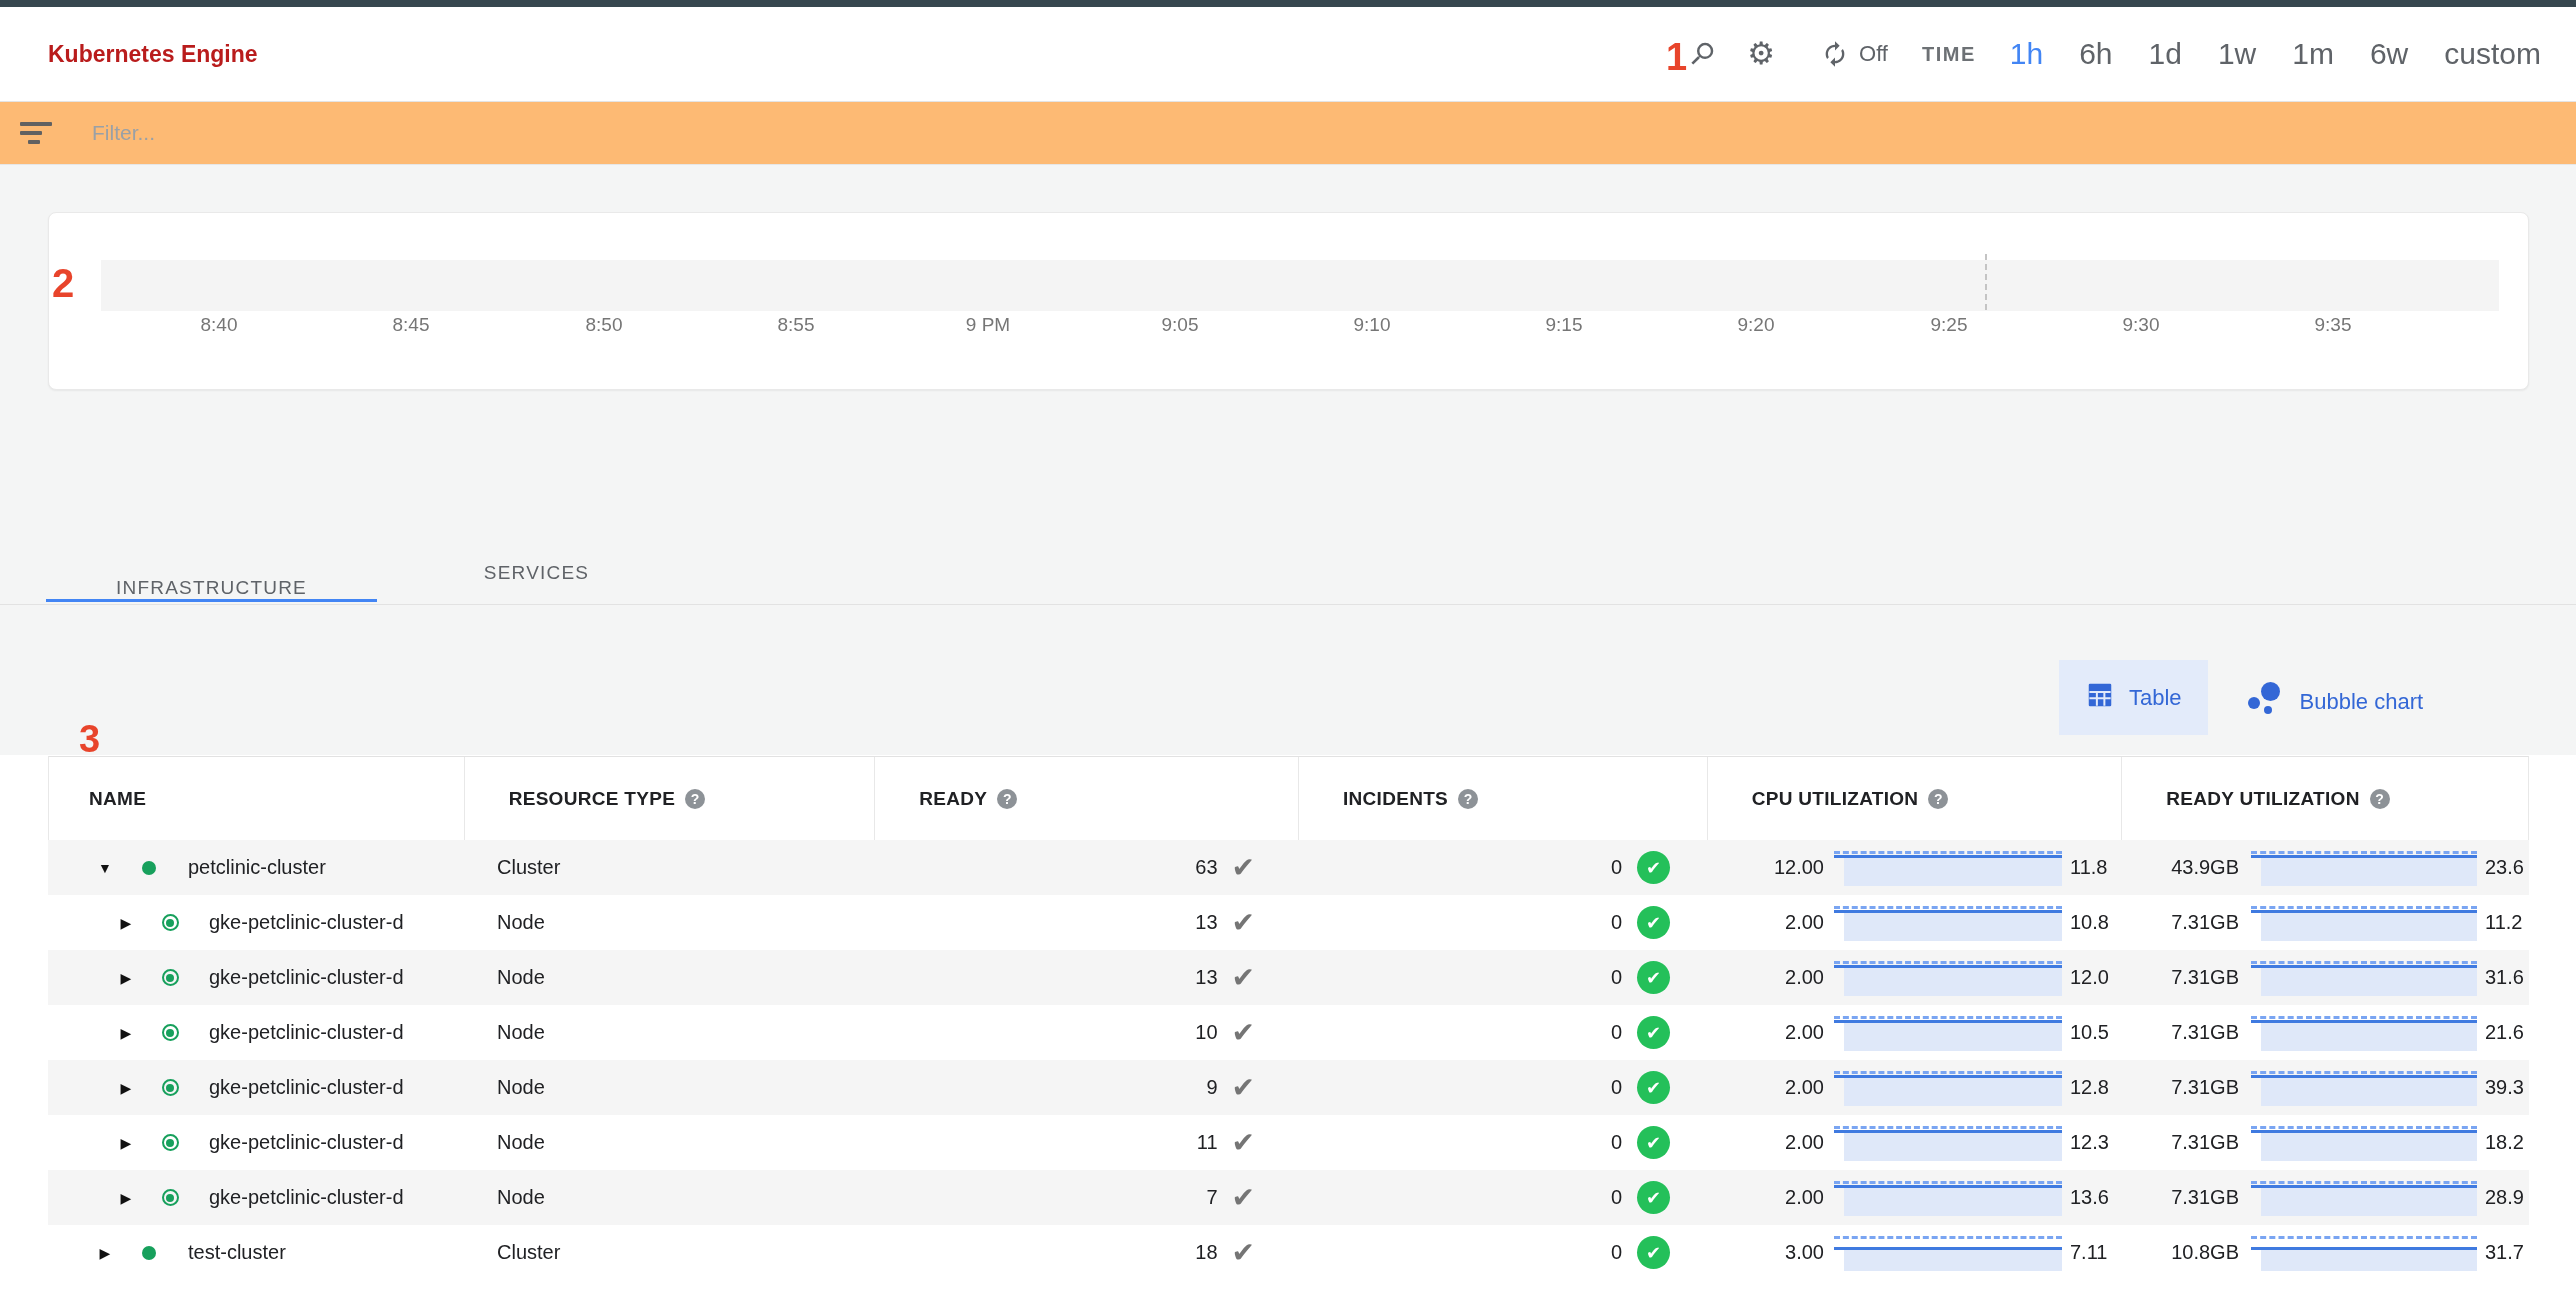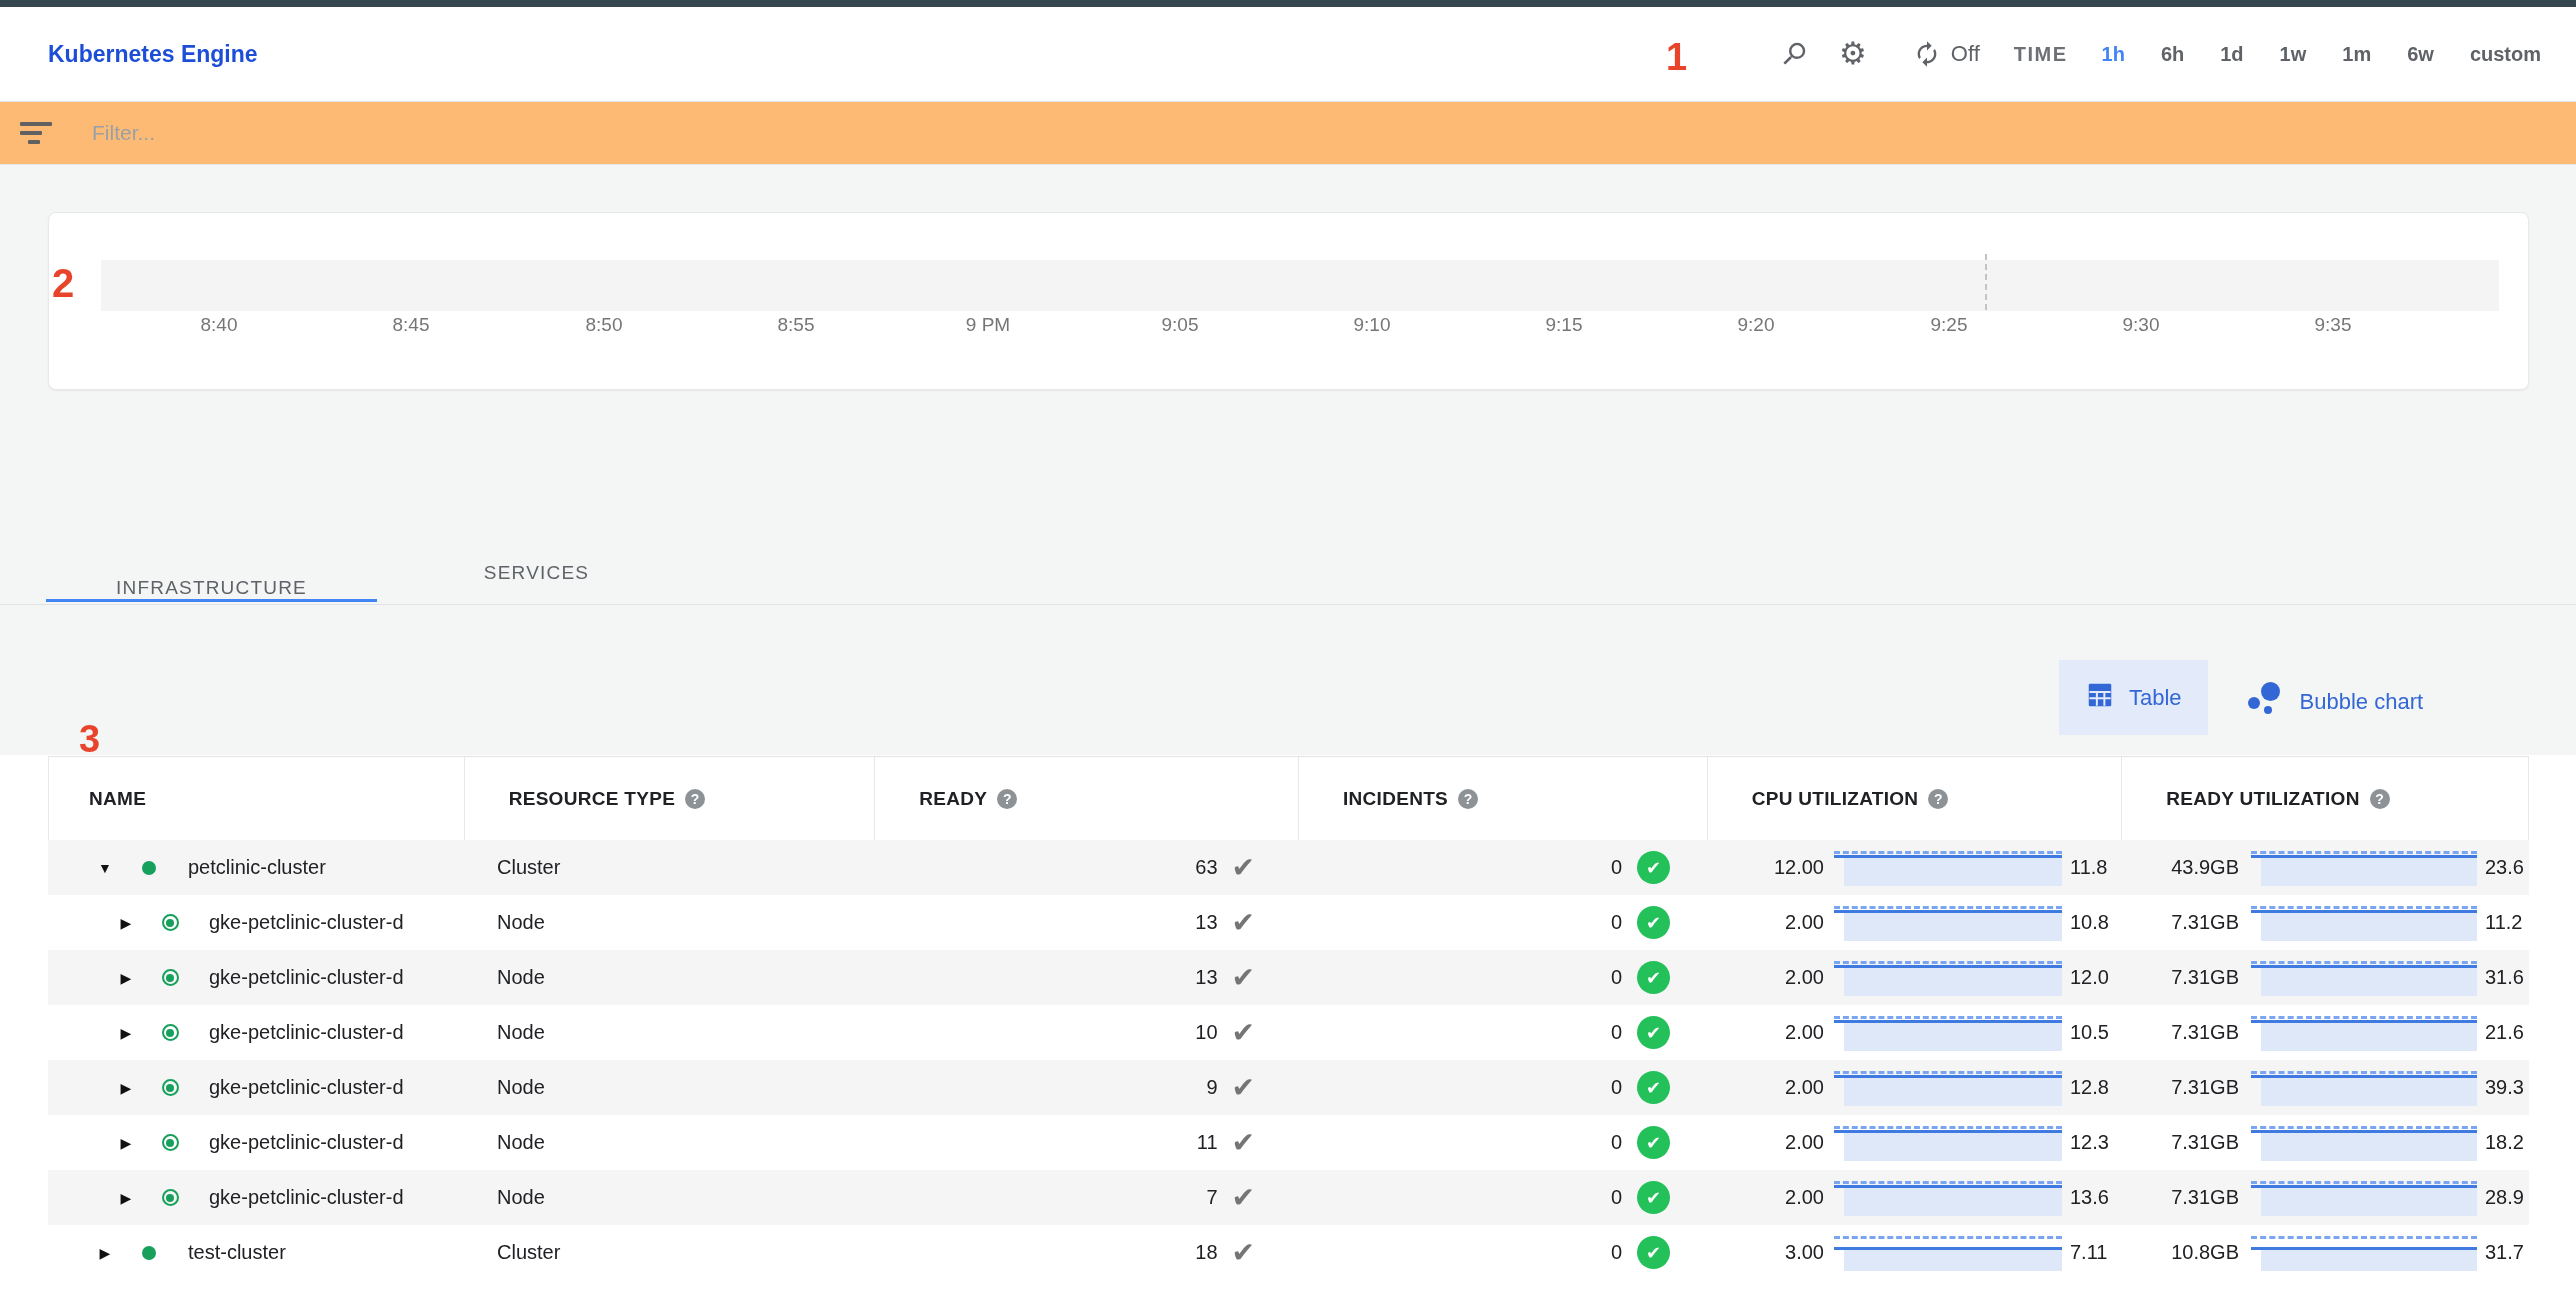--- a/index.html
+++ b/index.html
@@ -4,30 +4,30 @@
 <style>
   html,body{margin:0;padding:0;}
   body{width:2576px;height:1308px;font-family:"Liberation Sans",sans-serif;background:#fff;}
   #root{position:relative;width:2576px;height:1308px;overflow:hidden;background:#fff;}
 
   
   .topstrip{position:absolute;top:0;left:0;right:0;height:7px;background:#37474f;}
   .appbar{position:absolute;top:7px;left:0;right:0;height:94px;background:#fff;
           border-bottom:1px solid #e4e4e4;box-shadow:0 2px 3px rgba(0,0,0,.05);}
   .apptitle{position:absolute;left:48px;top:50%;transform:translateY(-50%);
-            font-size:23px;font-weight:700;color:#1d4ed8;}
+            font-size:23px;font-weight:700;color:#b91c1c;}
   .controls{position:absolute;right:35px;top:0;height:100%;display:flex;align-items:center;}
   .icon-btn{display:flex;align-items:center;justify-content:center;cursor:pointer;color:#5f6368;}
   .search-btn{margin-right:30px;}
   .gear-btn{margin-right:46px;font-size:31px;line-height:30px;}
   .refresh-group{display:flex;align-items:center;margin-right:34px;}
   .refresh-group .lbl{font-size:22px;color:#5f6368;margin-left:10px;}
   .time-caption{font-size:20px;font-weight:600;letter-spacing:1.5px;color:#6d7175;margin-right:34px;}
   .ranges{display:flex;align-items:center;gap:36px;}
-  .range{font-size:20px;color:#5f6368;cursor:pointer;font-weight:bold;}
+  .range{font-size:30px;color:#5f6368;cursor:pointer;}
   .range.active{color:#4285f4;}
 
   
   .filterbar{position:absolute;top:102px;left:0;right:0;height:62px;background:#fdba74;
              border-bottom:1px solid #e6e6e6;display:flex;align-items:center;}
   .filter-icon{width:34px;margin-left:20px;display:flex;flex-direction:column;gap:5px;}
   .filter-icon i{display:block;height:4px;background:#616161;border-radius:1px;}
   .filter-icon i:nth-child(1){width:32px;}
   .filter-icon i:nth-child(2){width:22px;}
   .filter-icon i:nth-child(3){width:12px;margin-left:8px;}

